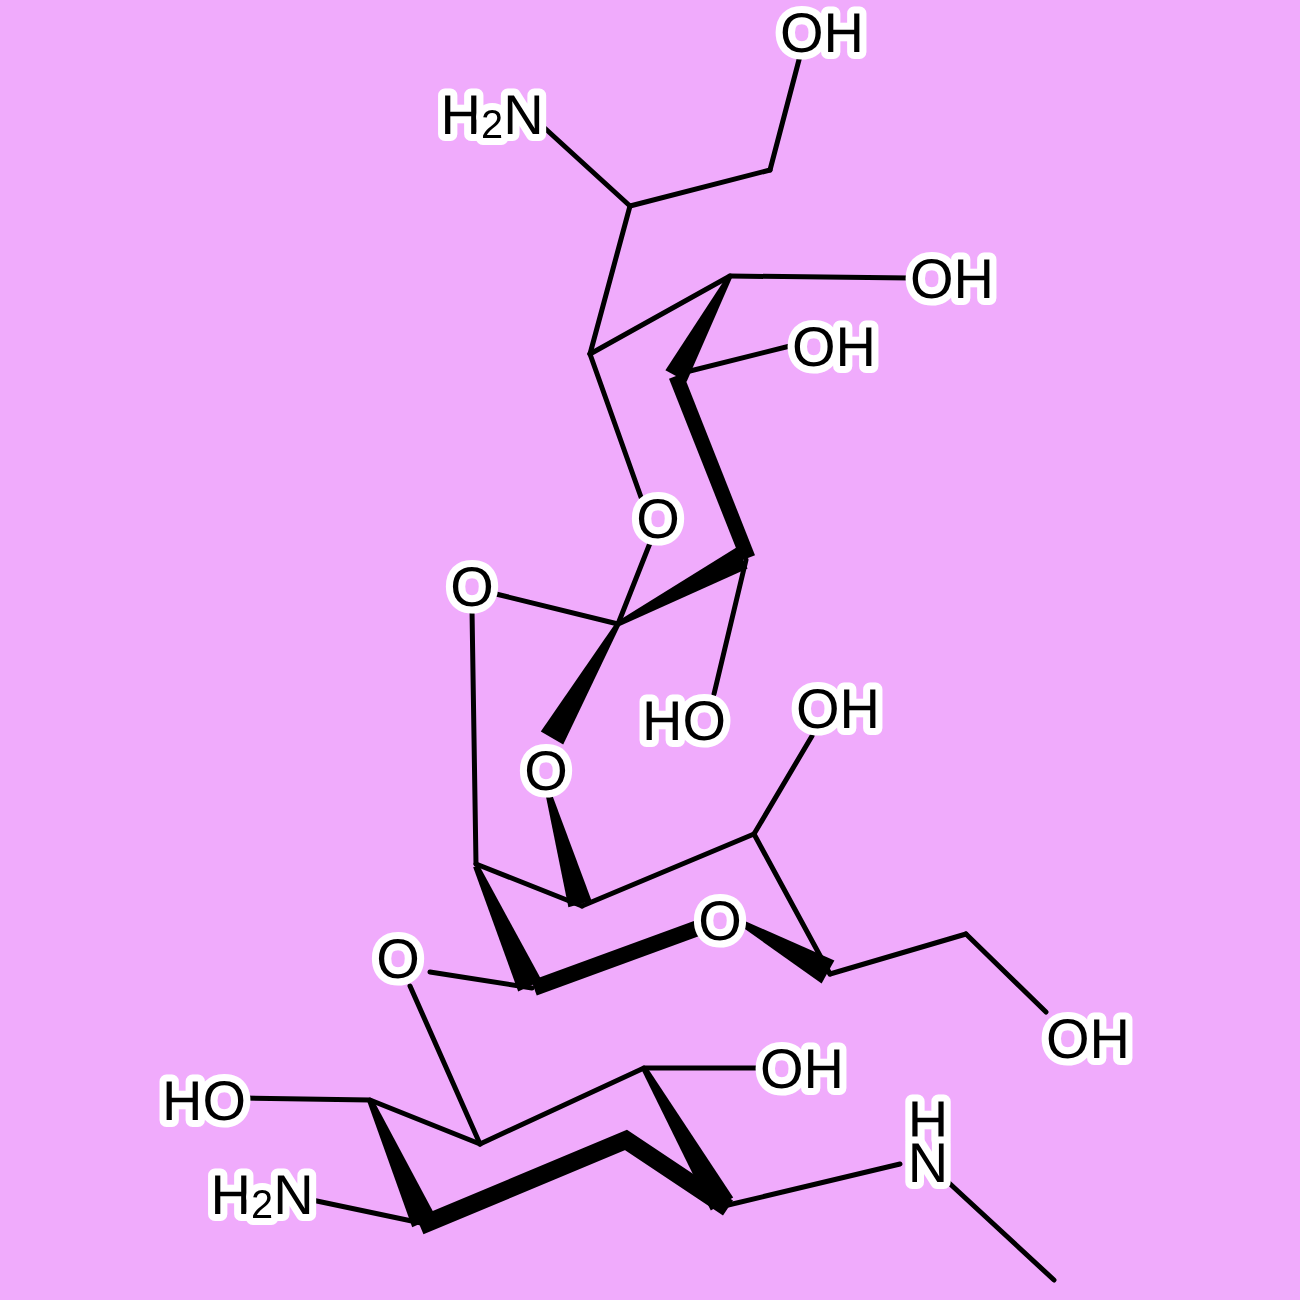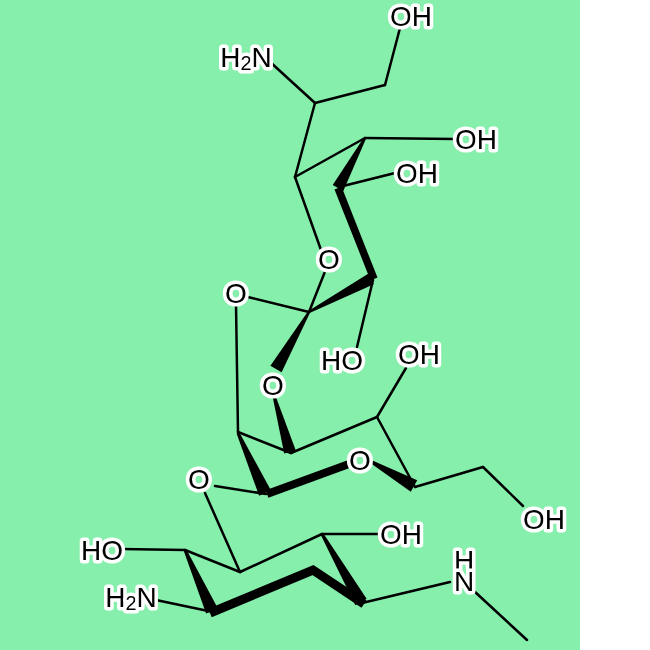--- a/index.html
+++ b/index.html
@@ -1,16 +1,16 @@
 <!DOCTYPE html>
 <html><head>
 <meta charset="utf-8">
 <style>
   html,body{margin:0;padding:0;background:#ffffff;}
-  .canvas{position:relative;width:580px;height:650px;background:#86efac;overflow:hidden;}
+  .canvas{position:relative;width:650px;height:650px;background:#f0abfc;overflow:hidden;}
   svg{display:block;}
   text.atom{
     font-family:"Liberation Sans","DejaVu Sans",sans-serif;
     font-size:28px;
     fill:#000000;
     paint-order:stroke;
     stroke:#ffffff;
     stroke-width:7px;
     stroke-linejoin:round;
   }

